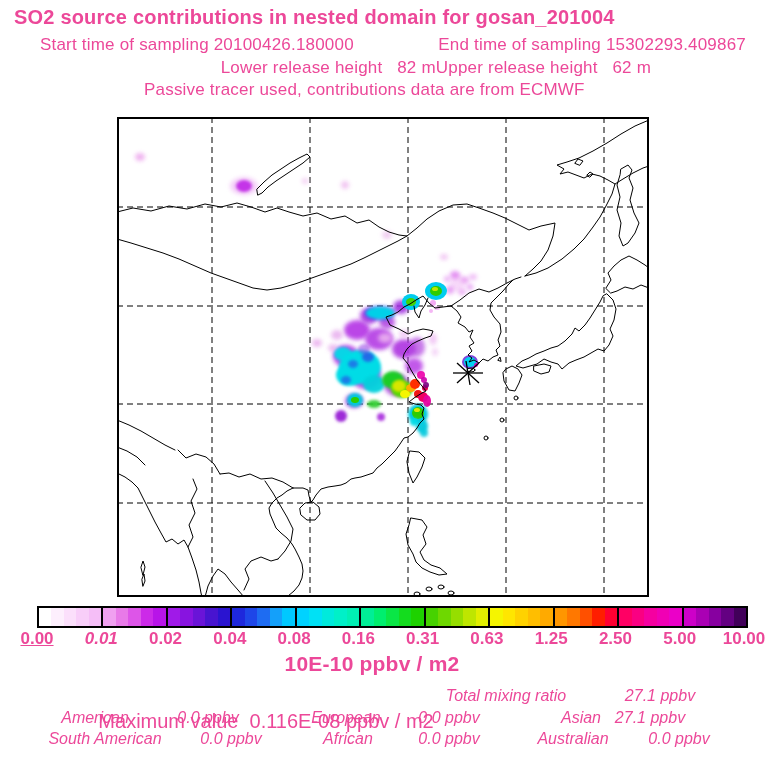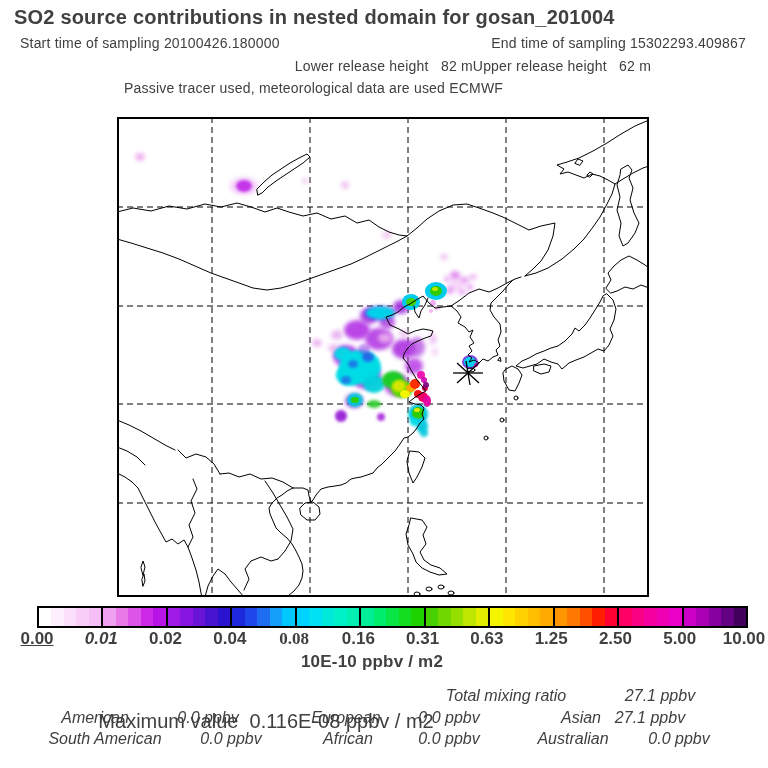--- a/index.html
+++ b/index.html
@@ -1,49 +1,49 @@
 <!DOCTYPE html>
 <html><head>
 <meta charset="utf-8">
 <style>
   html,body{margin:0;padding:0;background:#fff;}
   #canvas{position:relative;width:768px;height:768px;background:#ffffff;overflow:hidden;
-          font-family:"Liberation Sans",sans-serif;color:#404040;}
-  .hline{position:absolute;white-space:pre;font-size:14px;letter-spacing:.2px;}
+          font-family:"Liberation Sans",sans-serif;color:#ec4899;}
+  .hline{position:absolute;white-space:pre;font-size:17px;letter-spacing:.2px;margin-left:20px;}
   #title{position:absolute;left:14px;top:6px;font-size:20px;font-weight:bold;white-space:pre;letter-spacing:.2px;}
   #line2{left:20px;right:22px;top:35px;display:flex;justify-content:space-between;}
   #line3{left:106px;right:117px;top:58px;display:flex;justify-content:flex-end;}
   #line4{left:124px;top:80px;}
   #map-frame{position:absolute;left:117px;top:117px;width:532px;height:480px;}
   #colorbar{position:absolute;left:37px;top:606px;width:707px;height:18px;border:2px solid #000;display:flex;}
   .cb-seg{flex:1 1 0;border-right:2px solid #000;}
   .cb-seg:last-child{border-right:none;}
   .cb-tick{position:absolute;top:629px;transform:translateX(-50%);font-size:17px;font-weight:bold;white-space:pre;}
-  #cb-units{position:absolute;left:0;top:652px;width:744px;text-align:center;font-size:17px;font-weight:bold;letter-spacing:.2px;}
+  #cb-units{position:absolute;left:0;top:652px;width:744px;text-align:center;font-size:21px;font-weight:bold;letter-spacing:.2px;}
   .stats-cell{position:absolute;transform:translateX(-50%);font-size:16px;white-space:pre;font-style:italic;}
   .stats-left{position:absolute;font-size:20px;white-space:pre;}
 </style>
 </head>
 <body>
 
 <div id="canvas">
 
   <div id="title">SO2 source contributions in nested domain for gosan_201004</div>
 
   <div id="line2" class="hline">
     <span>Start time of sampling 20100426.180000</span>
     <span>End time of sampling 15302293.409867</span>
   </div>
 
   <div id="line3" class="hline">
     <span>Lower release height   82 m</span>
     <span>Upper release height   62 m</span>
   </div>
 
-  <div id="line4" class="hline">Passive tracer used, meteorological data are used ECMWF</div>
+  <div id="line4" class="hline">Passive tracer used, contributions data are from ECMWF</div>
 
   <div id="map-frame">
     <svg id="mapsvg" width="532" height="480" viewBox="0 0 532 480">
       <defs>
         <filter id="b-soft" x="-60%" y="-60%" width="220%" height="220%">
             <feGaussianBlur stdDeviation="2.2"></feGaussianBlur>
           </filter>
         <filter id="b-mid" x="-60%" y="-60%" width="220%" height="220%">
             <feGaussianBlur stdDeviation="1.4"></feGaussianBlur>
           </filter>
@@ -225,21 +225,21 @@
       <div class="cb-seg" style="background: linear-gradient(to right, rgb(245, 245, 0) 0%, rgb(245, 245, 0) 20%, rgb(255, 230, 0) 20%, rgb(255, 230, 0) 40%, rgb(255, 210, 0) 40%, rgb(255, 210, 0) 60%, rgb(255, 190, 0) 60%, rgb(255, 190, 0) 80%, rgb(255, 170, 0) 80%, rgb(255, 170, 0) 100%);"></div>
       <div class="cb-seg" style="background: linear-gradient(to right, rgb(255, 150, 0) 0%, rgb(255, 150, 0) 20%, rgb(255, 120, 0) 20%, rgb(255, 120, 0) 40%, rgb(255, 80, 0) 40%, rgb(255, 80, 0) 60%, rgb(255, 30, 0) 60%, rgb(255, 30, 0) 80%, rgb(255, 0, 50) 80%, rgb(255, 0, 50) 100%);"></div>
       <div class="cb-seg" style="background: linear-gradient(to right, rgb(255, 0, 100) 0%, rgb(255, 0, 100) 20%, rgb(250, 0, 130) 20%, rgb(250, 0, 130) 40%, rgb(245, 0, 160) 40%, rgb(245, 0, 160) 60%, rgb(240, 0, 180) 60%, rgb(240, 0, 180) 80%, rgb(235, 0, 200) 80%, rgb(235, 0, 200) 100%);"></div>
       <div class="cb-seg" style="background: linear-gradient(to right, rgb(205, 0, 200) 0%, rgb(205, 0, 200) 20%, rgb(170, 0, 180) 20%, rgb(170, 0, 180) 40%, rgb(135, 0, 160) 40%, rgb(135, 0, 160) 60%, rgb(100, 0, 130) 60%, rgb(100, 0, 130) 80%, rgb(65, 0, 90) 80%, rgb(65, 0, 90) 100%);"></div>
     </div>
   <div id="cb-ticks">
       <span class="cb-tick" style="left: 37px; text-decoration: underline;">0.00</span>
       <span class="cb-tick" style="left: 101.273px; font-style: italic;">0.01</span>
       <span class="cb-tick" style="left: 165.545px;">0.02</span>
       <span class="cb-tick" style="left: 229.818px;">0.04</span>
-      <span class="cb-tick" style="left: 294.091px; font-family: Liberation Serif, serif;">0.08</span>
+      <span class="cb-tick" style="left: 294.091px;">0.08</span>
       <span class="cb-tick" style="left: 358.364px;">0.16</span>
       <span class="cb-tick" style="left: 422.636px;">0.31</span>
       <span class="cb-tick" style="left: 486.909px;">0.63</span>
       <span class="cb-tick" style="left: 551.182px;">1.25</span>
       <span class="cb-tick" style="left: 615.455px;">2.50</span>
       <span class="cb-tick" style="left: 679.727px;">5.00</span>
       <span class="cb-tick" style="left: 744px;">10.00</span>
     </div>
   <div id="cb-units">10E-10 ppbv / m2</div>
 

